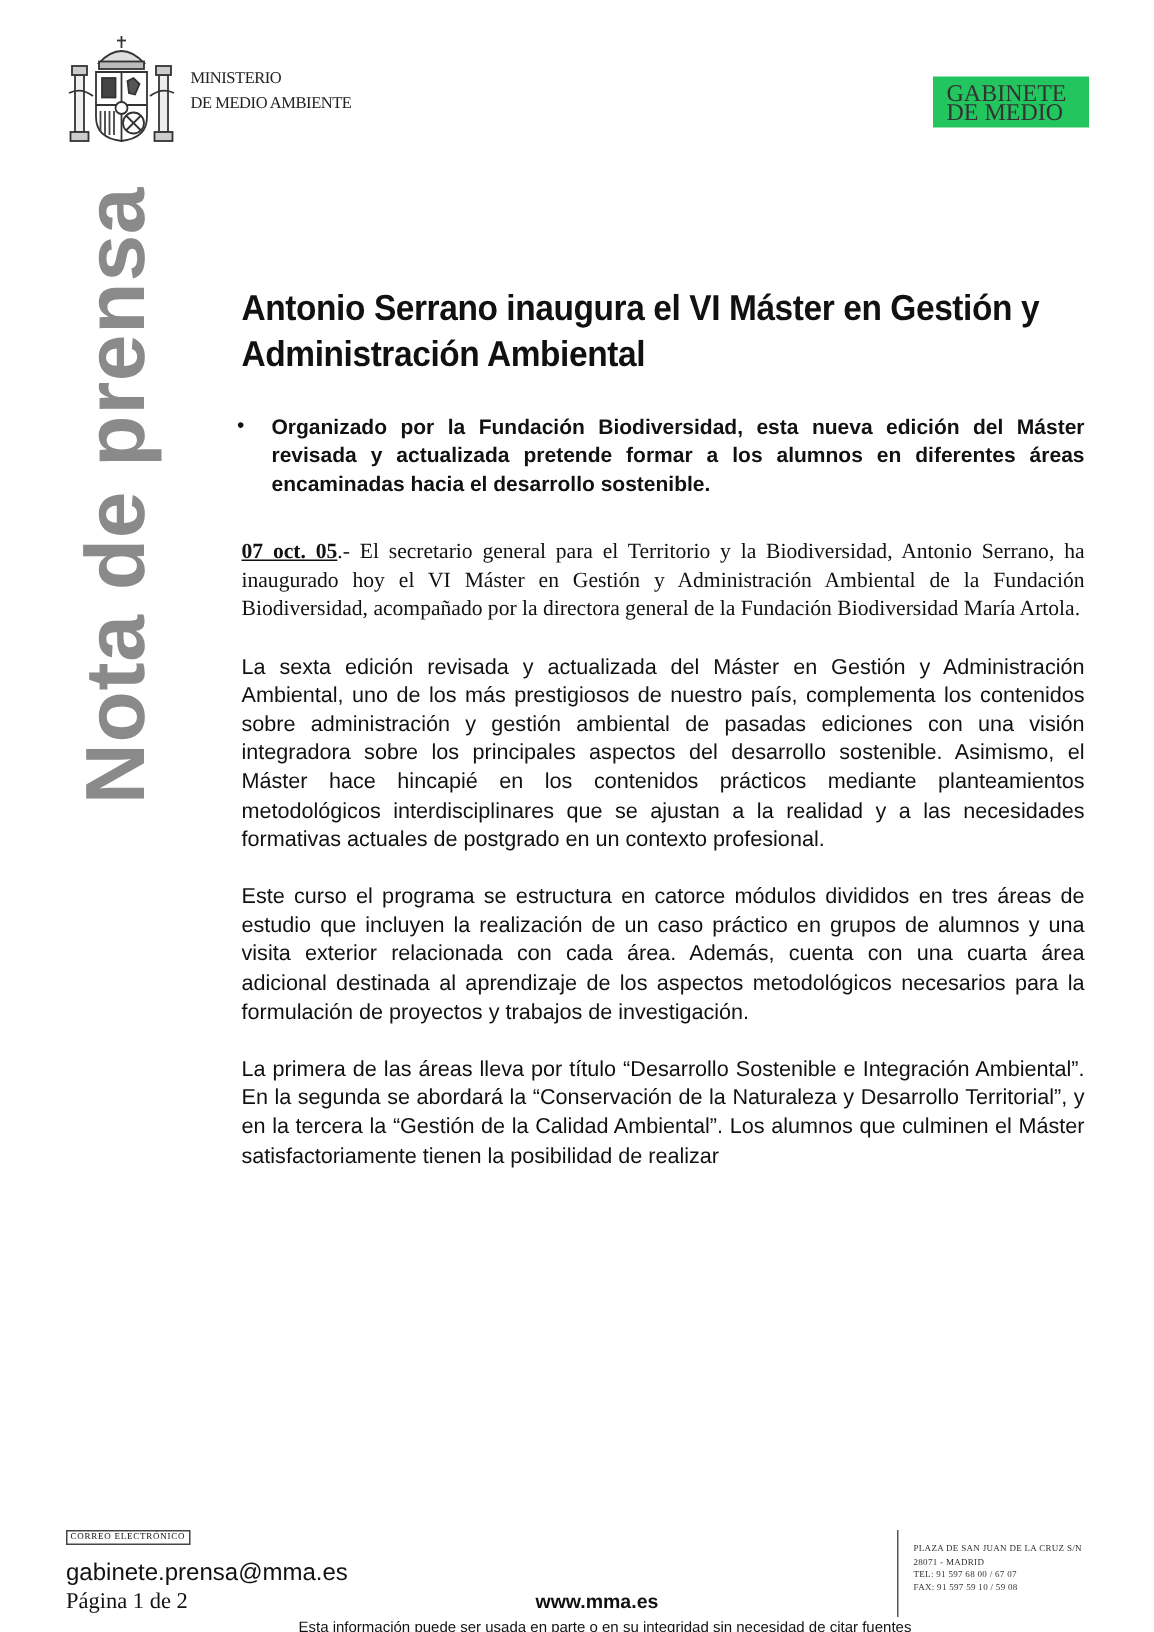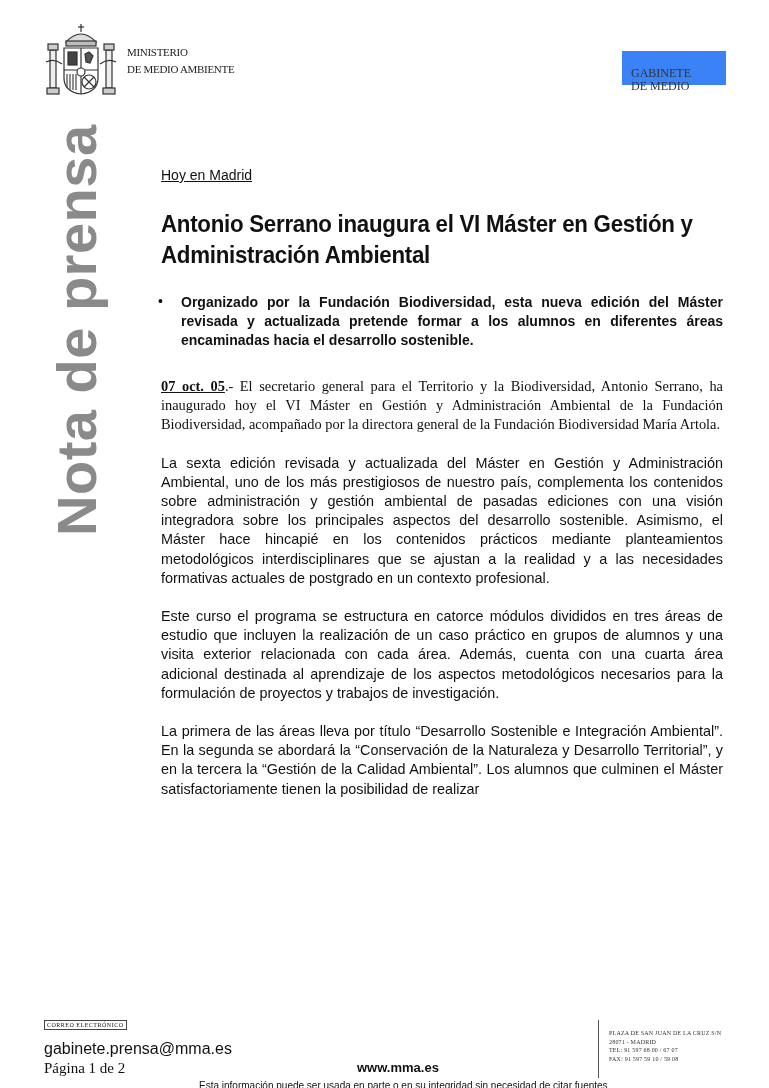--- a/index.html
+++ b/index.html
@@ -1,19 +1,19 @@
 <!DOCTYPE html>
 <html><head>
 <meta charset="utf-8">
 <style>
   html, body { margin: 0; padding: 0; background: #ffffff; }
   body { width: 769px; height: 1088px; position: relative; overflow: hidden; font-family: "Liberation Sans", sans-serif; color: #111; }
   .crest { position: absolute; left: 44px; top: 22px; width: 74px; height: 78px; }
   .ministry { position: absolute; left: 127px; top: 44px; font-family: "Liberation Serif", serif; font-size: 11px; line-height: 17px; color: #222; letter-spacing: -0.3px; }
-  .gabinete { position: absolute; left: 622px; top: 51px; width: 104px; height: 34px; background: #3b82f6; font-family: "Liberation Serif", serif; font-size: 12px; line-height: 13px; color: #333; padding: 16px 0 0 9px; box-sizing: border-box; }
+  .gabinete { position: absolute; left: 622px; top: 51px; width: 104px; height: 34px; background: #22c55e; font-family: "Liberation Serif", serif; font-size: 16px; line-height: 13px; color: #333; padding: 5px 0 0 9px; box-sizing: border-box; }
   .side-title { position: absolute; left: 49px; top: 536px; transform-origin: 0 0; transform: rotate(-90deg); font-family: "Liberation Sans", sans-serif; font-weight: bold; font-size: 56px; line-height: 56px; color: #8a8a8a; white-space: nowrap; letter-spacing: 0.5px; }
   .main { position: absolute; left: 161px; top: 166px; width: 562px; }
   .kicker { font-size: 14px; text-decoration: underline; margin: 0; line-height: 18px; }
   .headline { font-size: 24px; font-weight: bold; line-height: 31px; margin: 24px 0 0 0; letter-spacing: -0.3px; transform: scaleX(0.93); transform-origin: left; width: 605px; }
   .bullet-wrap { position: relative; margin-top: 23px; padding-left: 20px; }
   .bullet-dot { position: absolute; left: -3px; top: 0; font-size: 14px; }
   .bullet-text { font-size: 14px; font-weight: bold; line-height: 19px; text-align: justify; margin: 0; }
   p.body { font-size: 14.4px; line-height: 19.2px; text-align: justify; margin: 0; }
   .p1 { margin-top: 27px !important; font-family: Liberation Serif, serif; }
   .p2 { margin-top: 19px !important; }
@@ -66,21 +66,20 @@
 </div>
 
 <div class="gabinete">
   <div>GABINETE</div>
   <div>DE MEDIO</div>
 </div>
 
 <div class="side-title">Nota de prensa</div>
 
 <div class="main">
-  <p class="kicker">Hoy en Madrid</p>
   <h1 class="headline">Antonio Serrano inaugura el VI Máster en Gestión y Administración Ambiental</h1>
 
   <div class="bullet-wrap">
     <span class="bullet-dot">•</span>
     <p class="bullet-text">Organizado por la Fundación Biodiversidad, esta nueva edición del Máster revisada y actualizada pretende formar a los alumnos en diferentes áreas encaminadas hacia el desarrollo sostenible.</p>
   </div>
 
   <p class="body p1"><span class="date">07 oct. 05</span><span>.- El secretario general para el Territorio y la Biodiversidad, Antonio Serrano, ha inaugurado hoy el VI Máster en Gestión y Administración Ambiental de la Fundación Biodiversidad, acompañado por la directora general de la Fundación Biodiversidad María Artola.</span></p>
 
   <p class="body p2">La sexta edición revisada y actualizada del Máster en Gestión y Administración Ambiental, uno de los más prestigiosos de nuestro país, complementa los contenidos sobre administración y gestión ambiental de pasadas ediciones con una visión integradora sobre los principales aspectos del desarrollo sostenible. Asimismo, el Máster hace hincapié en los contenidos prácticos mediante planteamientos metodológicos interdisciplinares que se ajustan a la realidad y a las necesidades formativas actuales de postgrado en un contexto profesional.</p>

